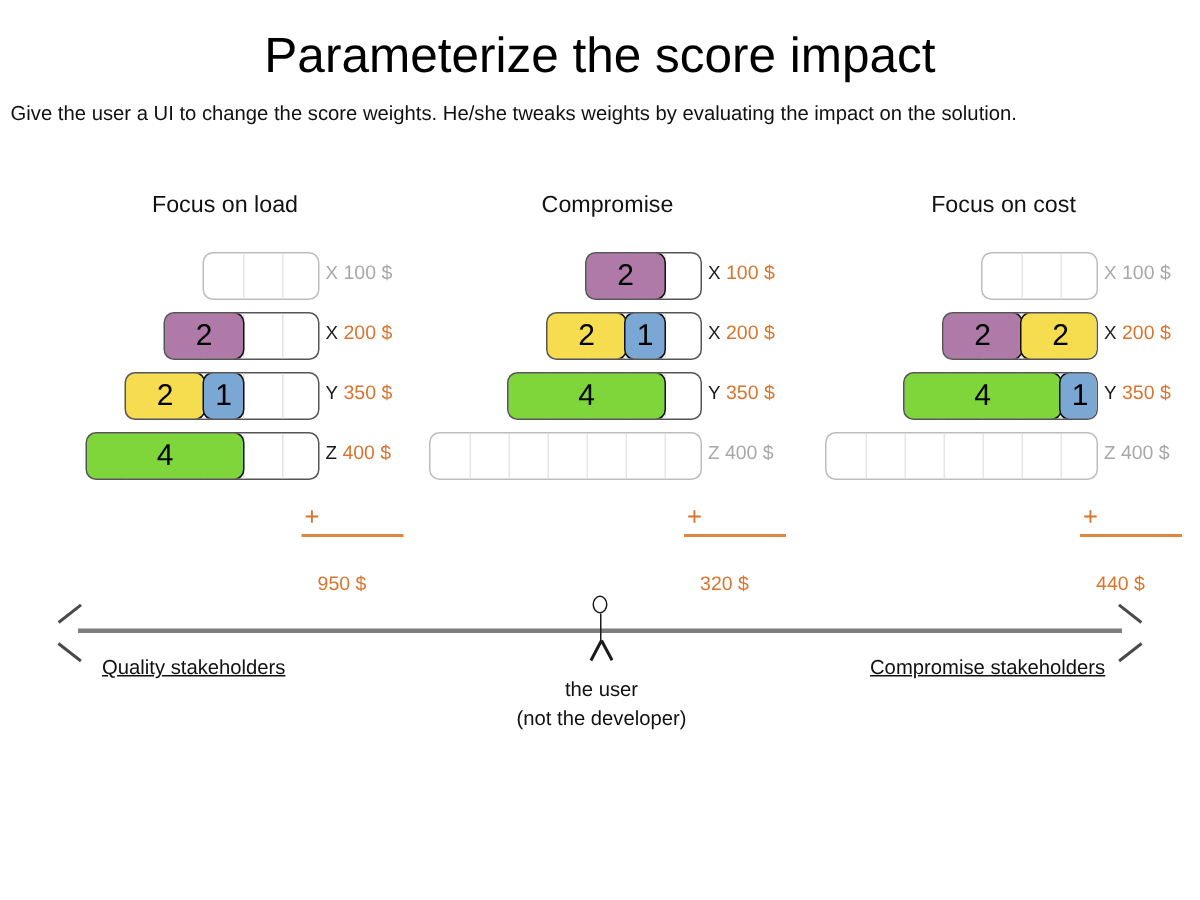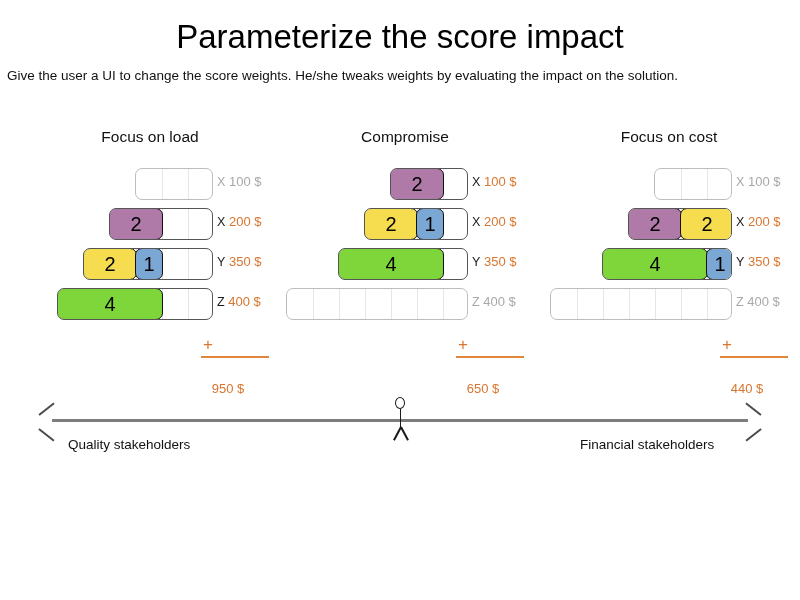--- a/index.html
+++ b/index.html
@@ -217,20 +217,21 @@
   .arrow-left::after  { top: 20px; transform: rotate(38deg);  transform-origin: left center; }
   .arrow-right::before { top: 6px;  right: -1px; left: auto; transform: rotate(38deg);  transform-origin: right center; }
   .arrow-right::after  { top: 20px; right: -1px; left: auto; transform: rotate(-38deg); transform-origin: right center; }
 
   .axis-label {
     position: absolute;
     top: 45px;
     font-size: 13.5px;
     color: #111;
     white-space: nowrap;
+    text-decoration: underline;
   }
   .axis-label-left  { left: 68px; }
   .axis-label-right { left: 580px; }
 
   
   .figure {
     position: absolute;
     left: 384px;
     top: 0px;
     width: 34px;
@@ -386,21 +387,21 @@
               <div class="slot" style="left: 130px;"></div>
               <div class="slot" style="left: 156px;"></div>
             </div>
           </div>
           <div class="row-label inactive"><span class="letter">Z</span> <span class="price">400 $</span></div>
         </div>
       </div>
       <div class="sum">
         <div class="sum-plus">+</div>
         <div class="sum-rule"></div>
-        <div class="sum-total">650 $</div>
+        <div class="sum-total">320 $</div>
       </div>
     </div>
     <div class="column col-2">
       <div class="col-header">Focus on cost</div>
       <div class="rows">
         <div class="row">
           <div class="track-wrap" style="width: 78px;">
             <div class="track inactive" style="width: 78px;">
               <div class="slot" style="left: 26px;"></div>
               <div class="slot" style="left: 52px;"></div>
@@ -453,20 +454,24 @@
         <div class="sum-total">440 $</div>
       </div>
     </div>
   </div>
 
 <div class="axis">
   <div class="axis-line"></div>
   <div class="arrow-head arrow-left"></div>
   <div class="arrow-head arrow-right"></div>
   <div class="axis-label axis-label-left">Quality stakeholders</div>
-  <div class="axis-label axis-label-right">Financial stakeholders</div>
+  <div class="axis-label axis-label-right">Compromise stakeholders</div>
   <div class="figure">
     <div class="fig-head"></div>
     <div class="fig-body"></div>
     <div class="fig-leg fig-leg-l"></div>
     <div class="fig-leg fig-leg-r"></div>
   </div>
+  <div class="figure-caption">
+    <div>the user</div>
+    <div>(not the developer)</div>
+  </div>
 </div>
 
 </body></html>

